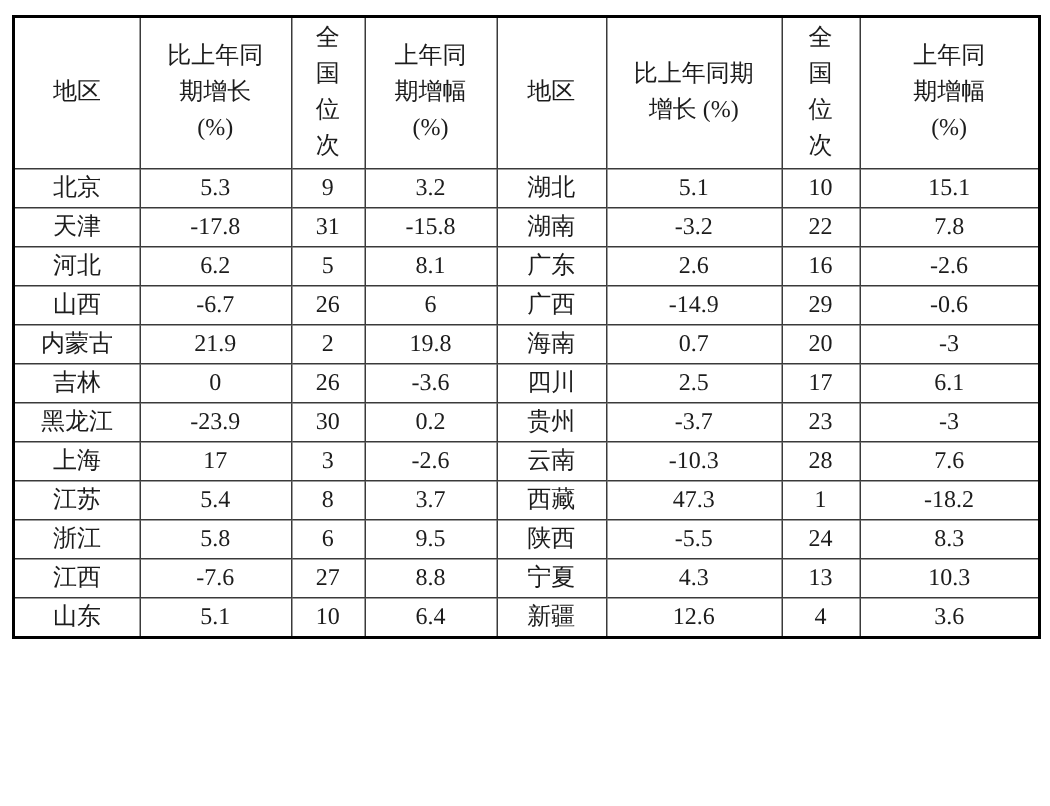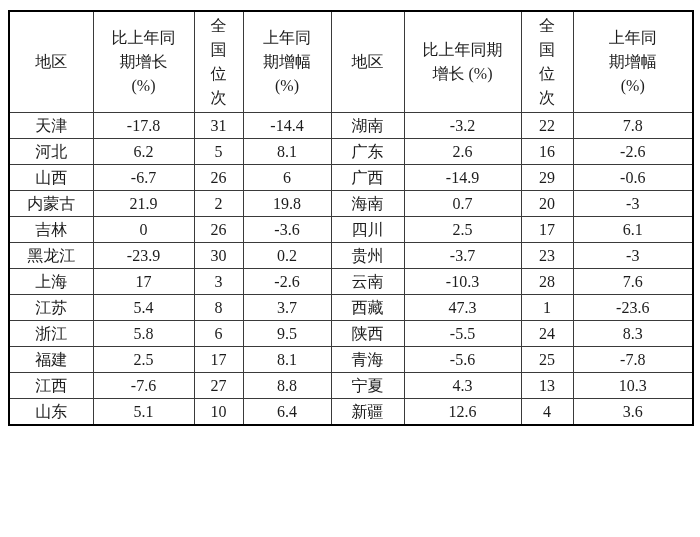--- a/index.html
+++ b/index.html
@@ -85,24 +85,34 @@
 国
 位
 次</th>
         <th>上年同
 期增幅
 (%)</th>
       </tr>
     </thead>
     <tbody>
         <tr>
+          <td>北京</td>
+          <td>5.3</td>
+          <td>9</td>
+          <td>3.2</td>
+          <td>湖北</td>
+          <td>5.1</td>
+          <td>10</td>
+          <td>15.1</td>
+        </tr>
+        <tr>
           <td>天津</td>
           <td>-17.8</td>
           <td>31</td>
-          <td>-14.4</td>
+          <td>-15.8</td>
           <td>湖南</td>
           <td>-3.2</td>
           <td>22</td>
           <td>7.8</td>
         </tr>
         <tr>
           <td>河北</td>
           <td>6.2</td>
           <td>5</td>
           <td>8.1</td>
@@ -162,43 +172,33 @@
           <td>7.6</td>
         </tr>
         <tr>
           <td>江苏</td>
           <td>5.4</td>
           <td>8</td>
           <td>3.7</td>
           <td>西藏</td>
           <td>47.3</td>
           <td>1</td>
-          <td>-23.6</td>
+          <td>-18.2</td>
         </tr>
         <tr>
           <td>浙江</td>
           <td>5.8</td>
           <td>6</td>
           <td>9.5</td>
           <td>陕西</td>
           <td>-5.5</td>
           <td>24</td>
           <td>8.3</td>
         </tr>
         <tr>
-          <td>福建</td>
-          <td>2.5</td>
-          <td>17</td>
-          <td>8.1</td>
-          <td>青海</td>
-          <td>-5.6</td>
-          <td>25</td>
-          <td>-7.8</td>
-        </tr>
-        <tr>
           <td>江西</td>
           <td>-7.6</td>
           <td>27</td>
           <td>8.8</td>
           <td>宁夏</td>
           <td>4.3</td>
           <td>13</td>
           <td>10.3</td>
         </tr>
         <tr>

